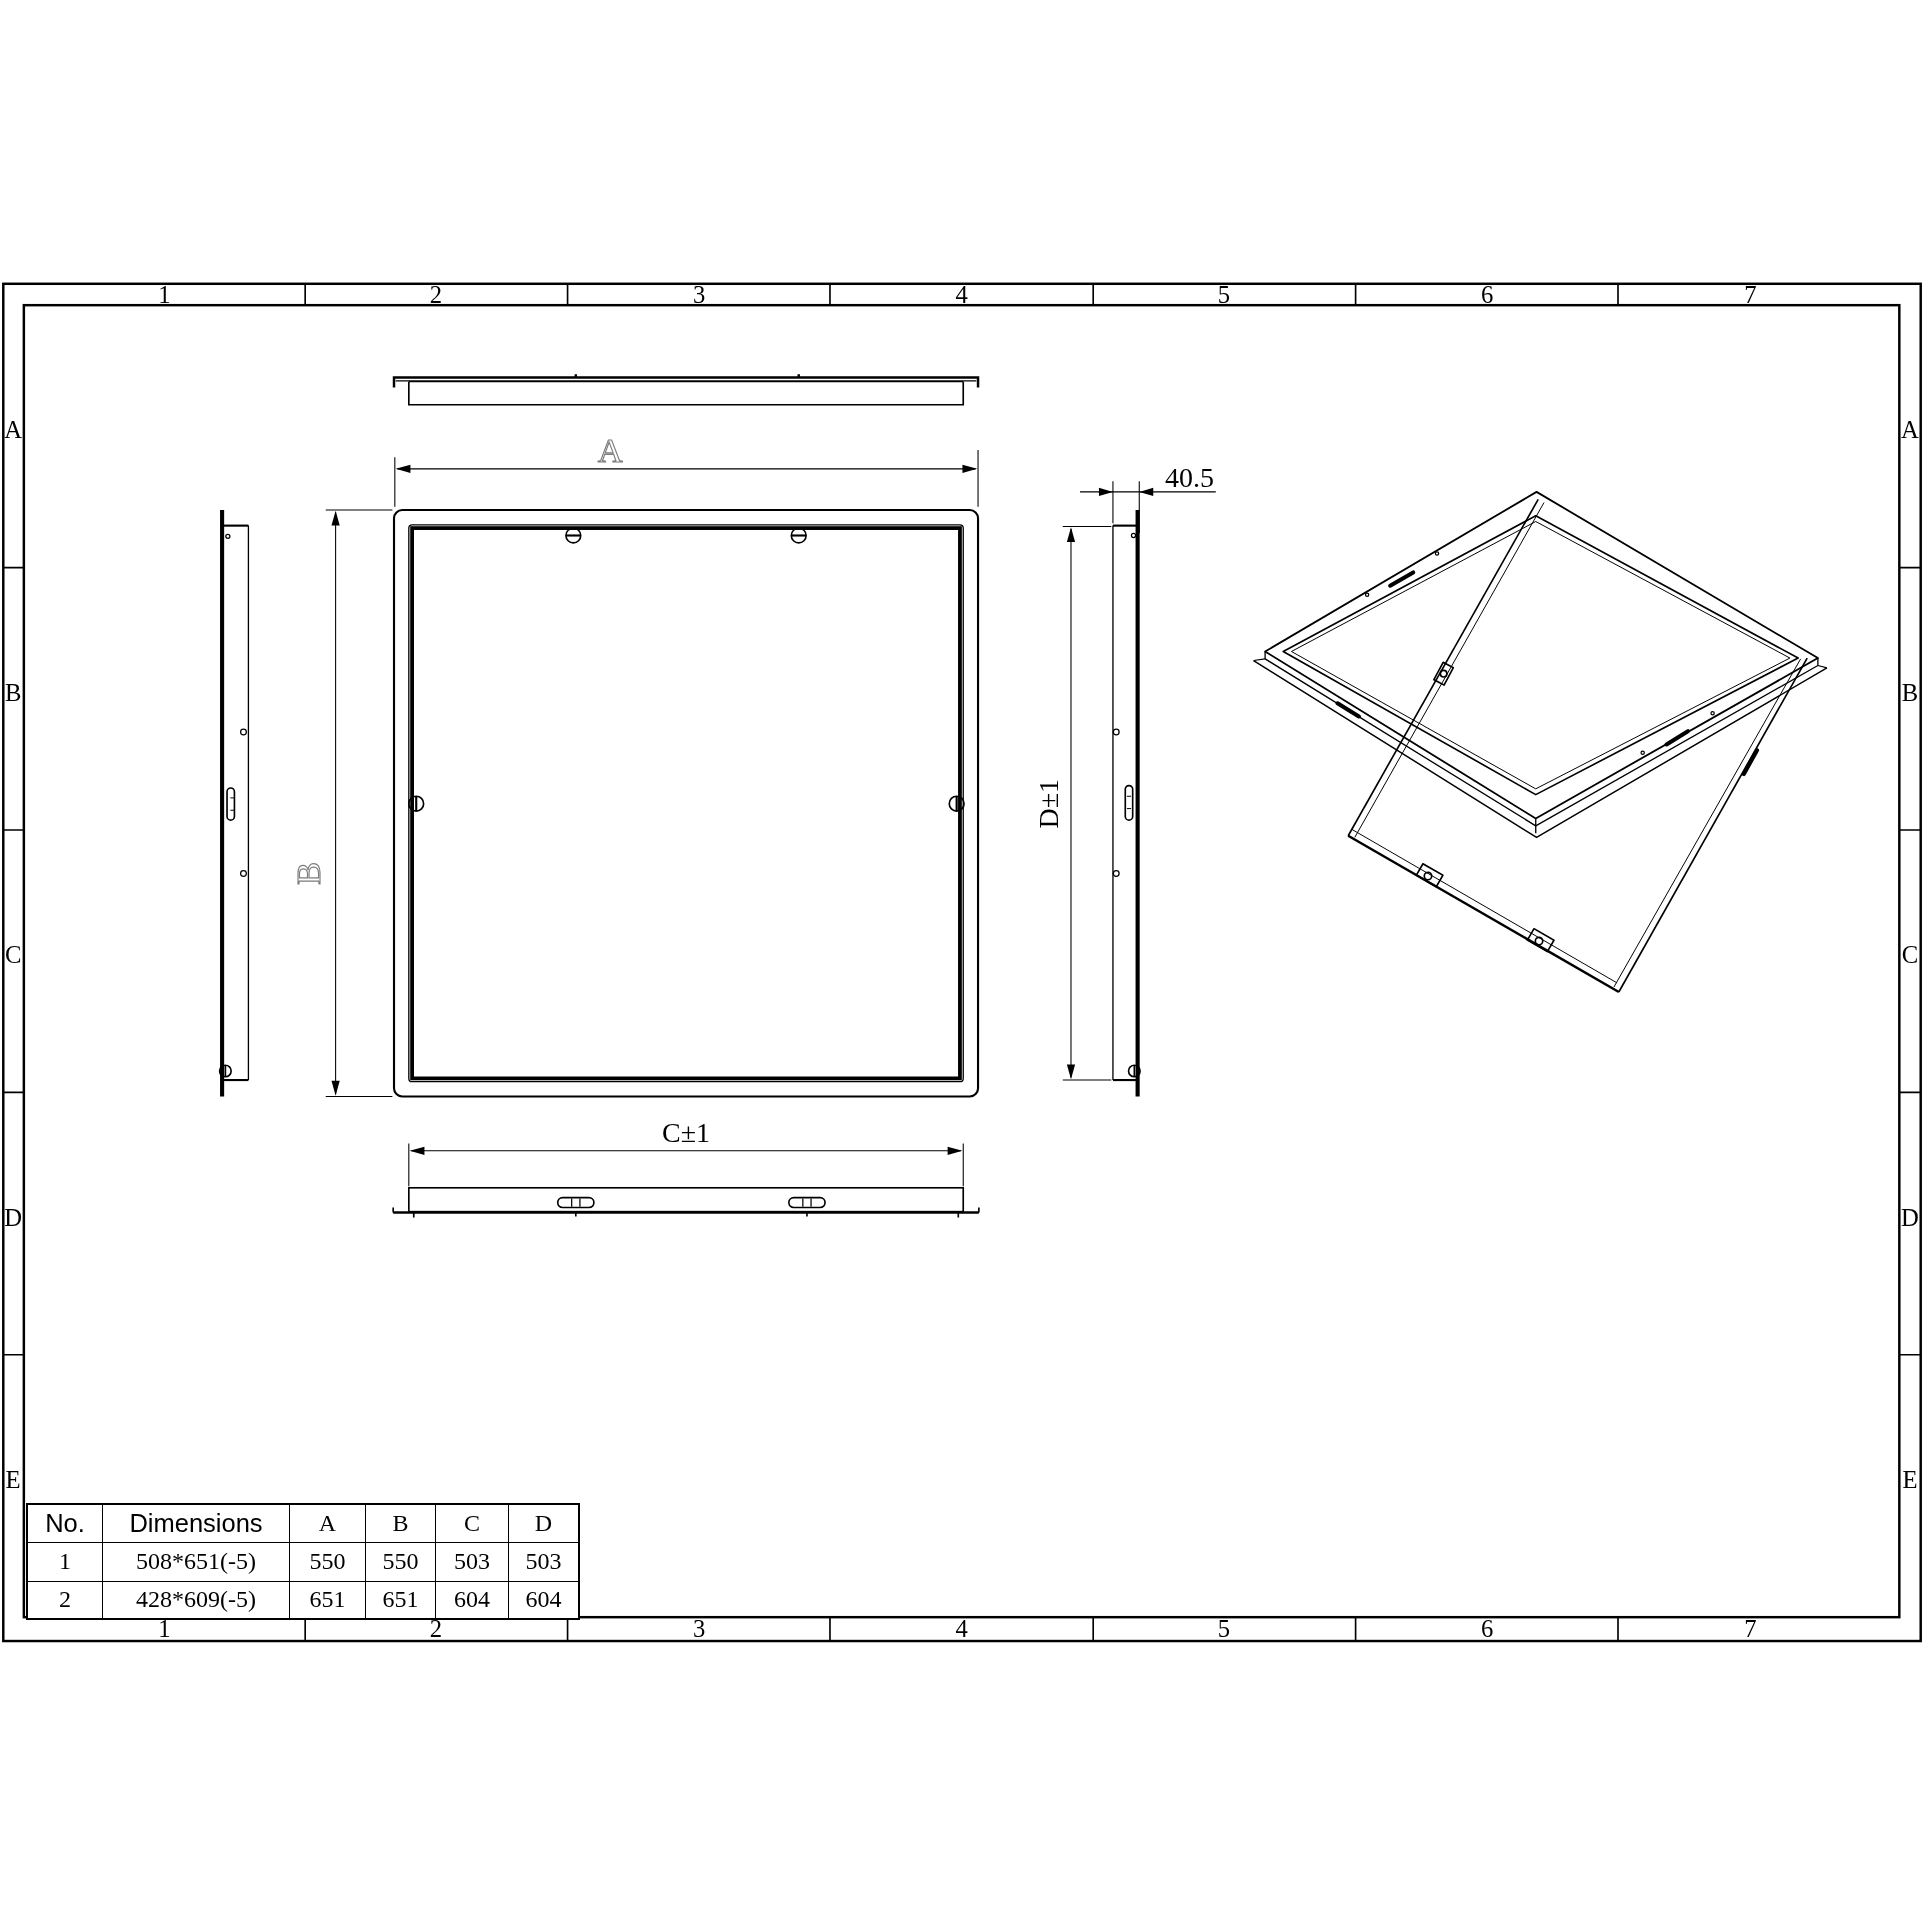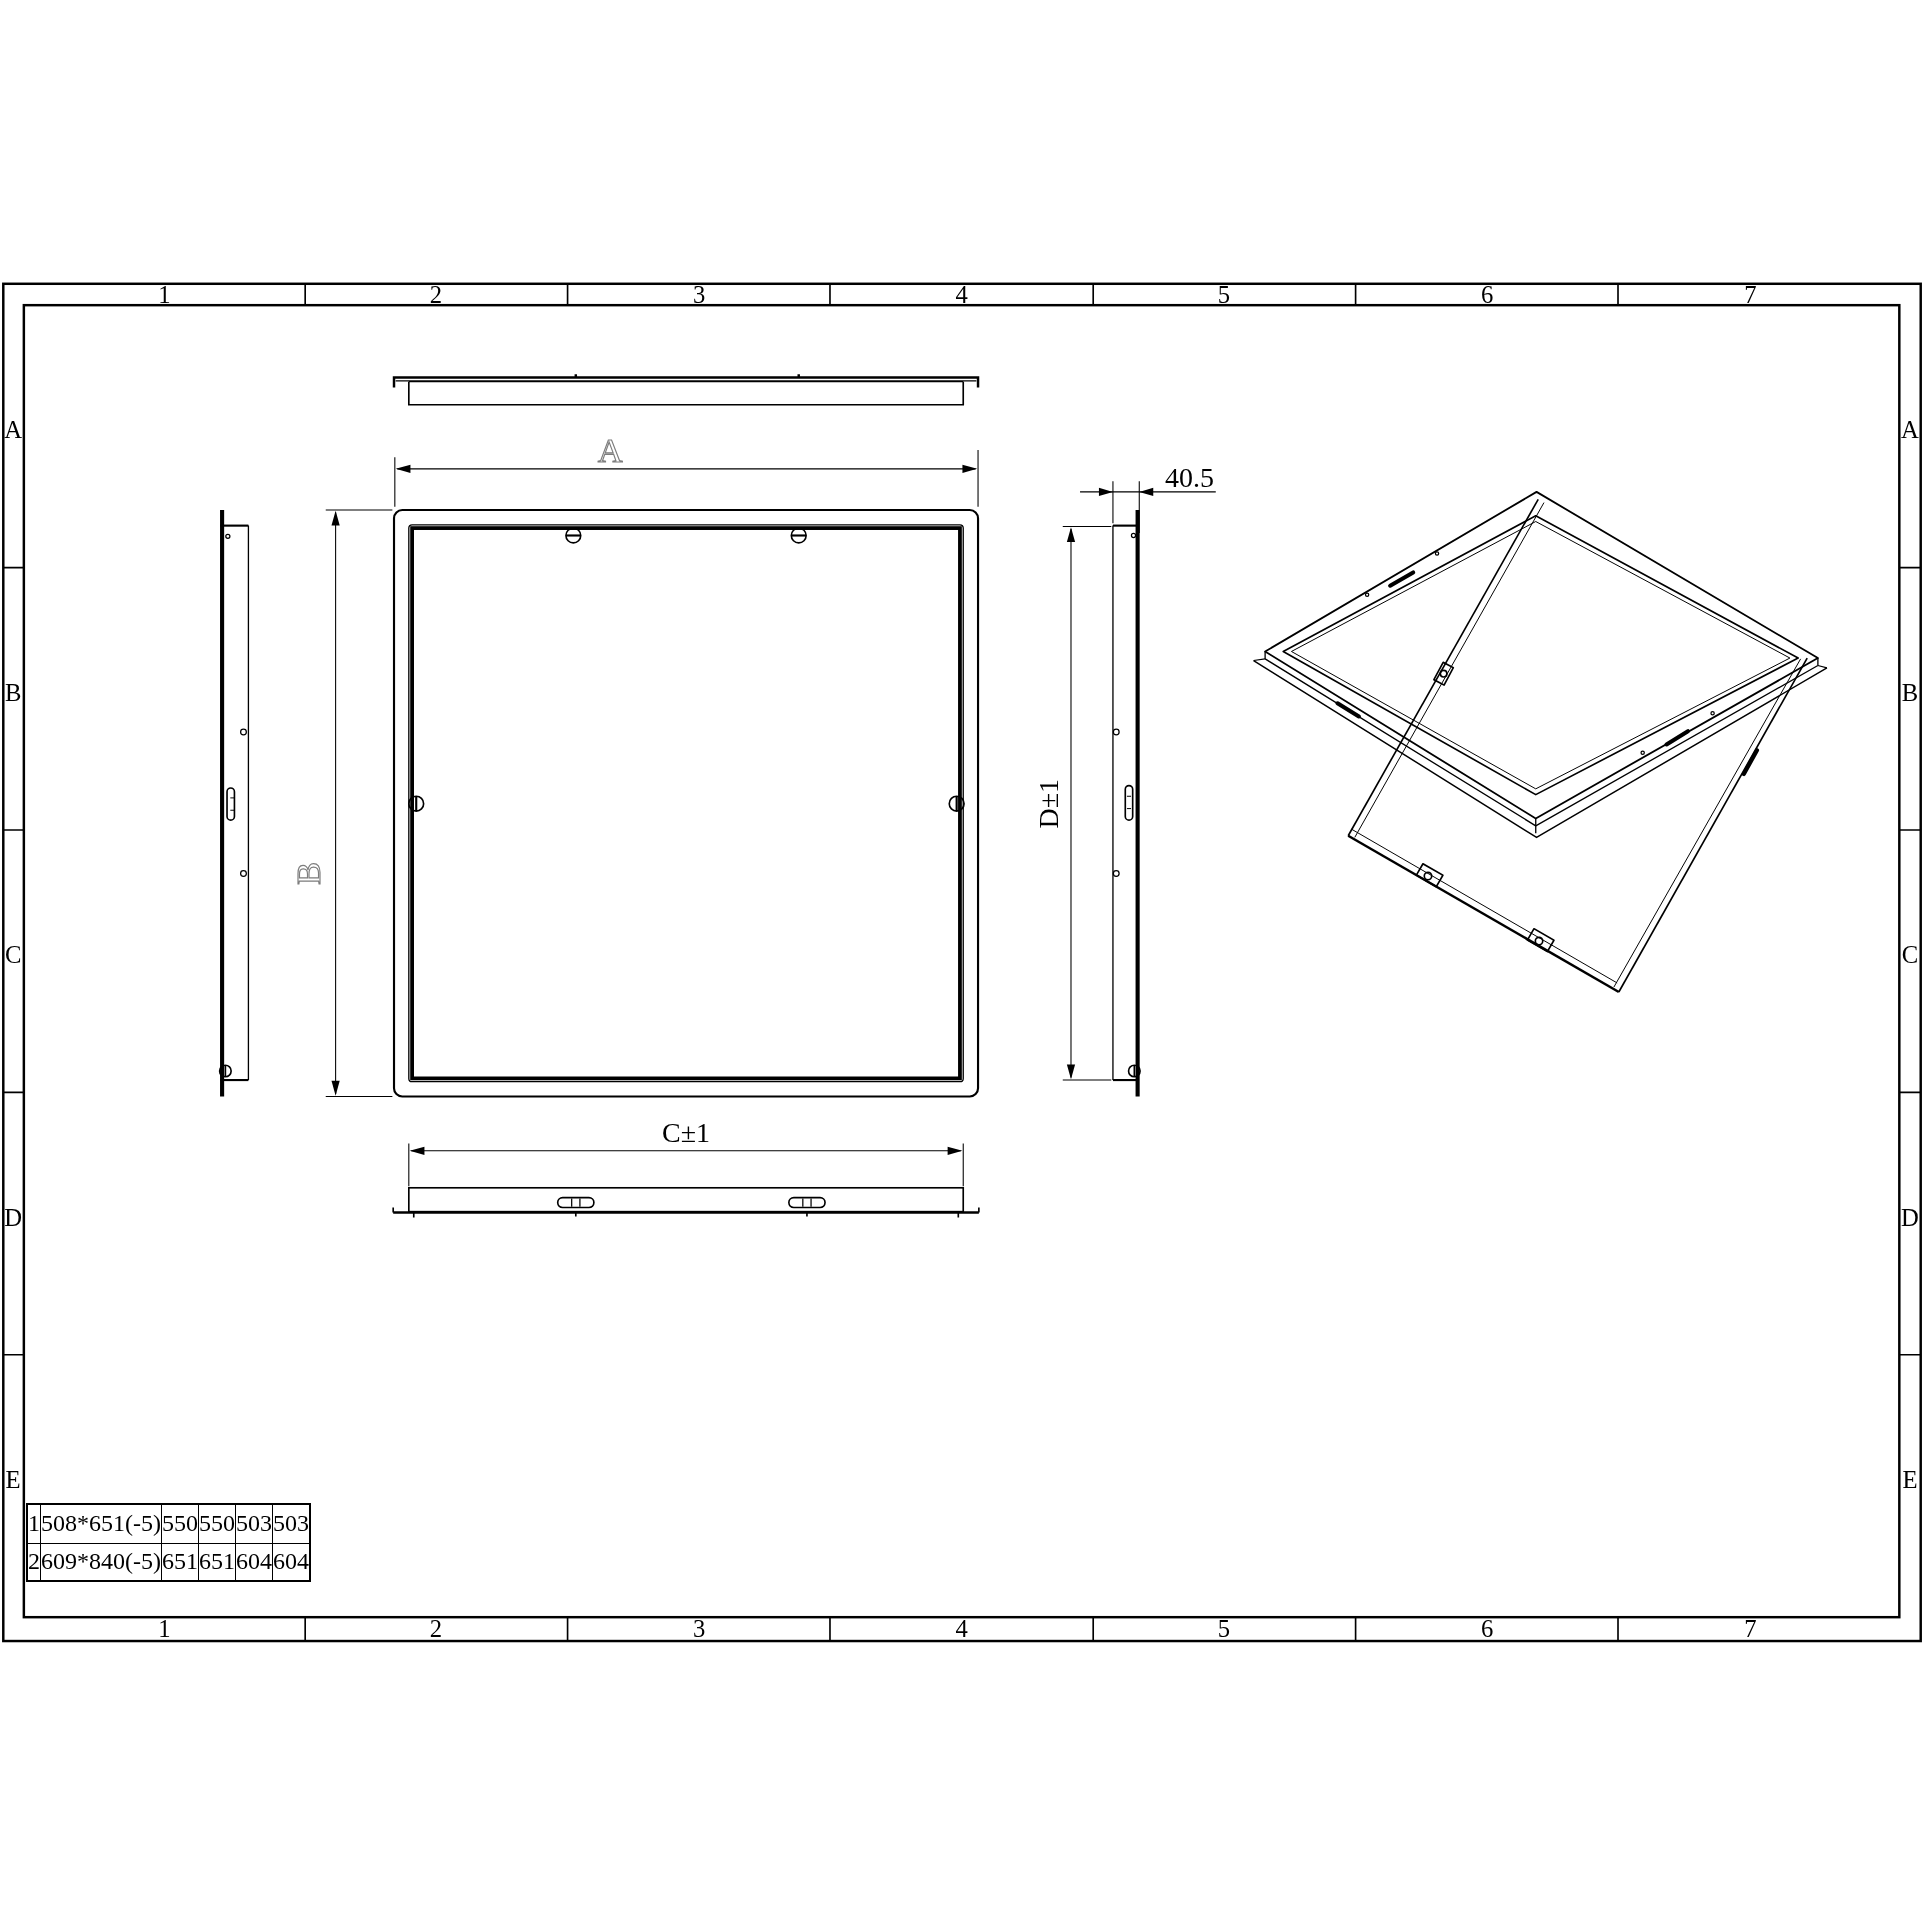--- a/index.html
+++ b/index.html
@@ -237,31 +237,39 @@
       <rect x="1859" y="1135" width="28" height="16" transform="rotate(30 1873 1143)"></rect>
       <circle cx="1871" cy="1144" r="4.5"></circle>
       <rect x="1743" y="812" width="24" height="14" transform="rotate(-62 1755 819)"></rect>
       <circle cx="1755" cy="819" r="4"></circle>
     </g>
   </g>
 </svg>
 
 <table id="dimtable">
   <tbody>
+    <tr class="hdr rh">
+      <td class="c-no">No.</td>
+      <td class="c-dim">Dimensions</td>
+      <td class="c-a small">A</td>
+      <td class="c-b small">B</td>
+      <td class="c-c small">C</td>
+      <td class="c-d small">D</td>
+    </tr>
     <tr class="rd">
       <td>1</td>
       <td>508*651(-5)</td>
       <td>550</td>
       <td>550</td>
       <td>503</td>
       <td>503</td>
     </tr>
     <tr class="rh">
       <td>2</td>
-      <td>609*840(-5)</td>
+      <td>428*609(-5)</td>
       <td>651</td>
       <td>651</td>
       <td>604</td>
       <td>604</td>
     </tr>
   </tbody>
 </table>
 </div>
 
 

